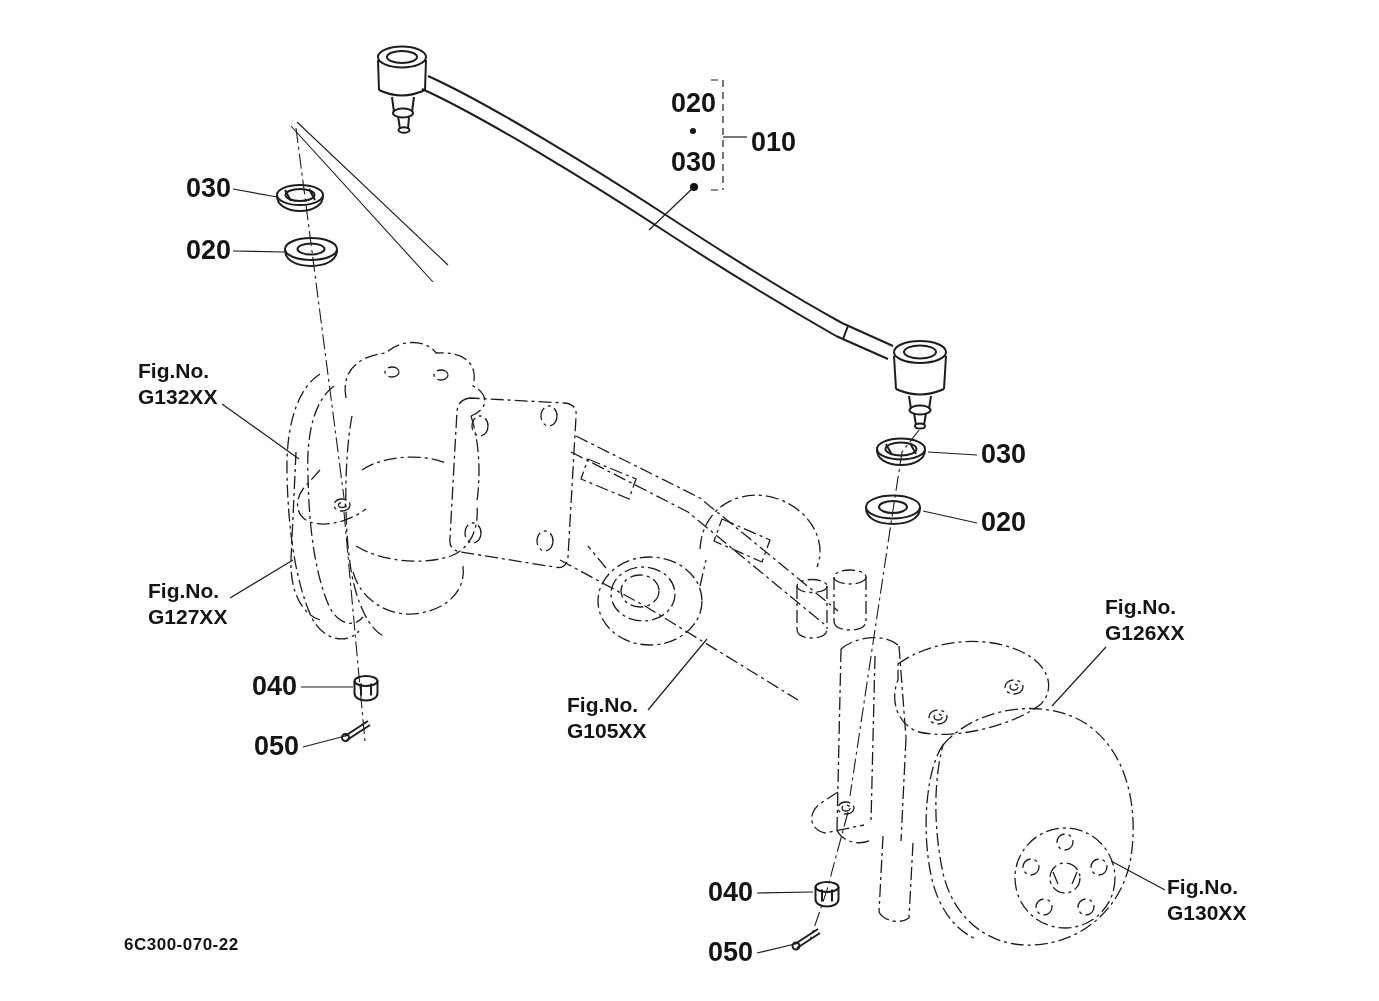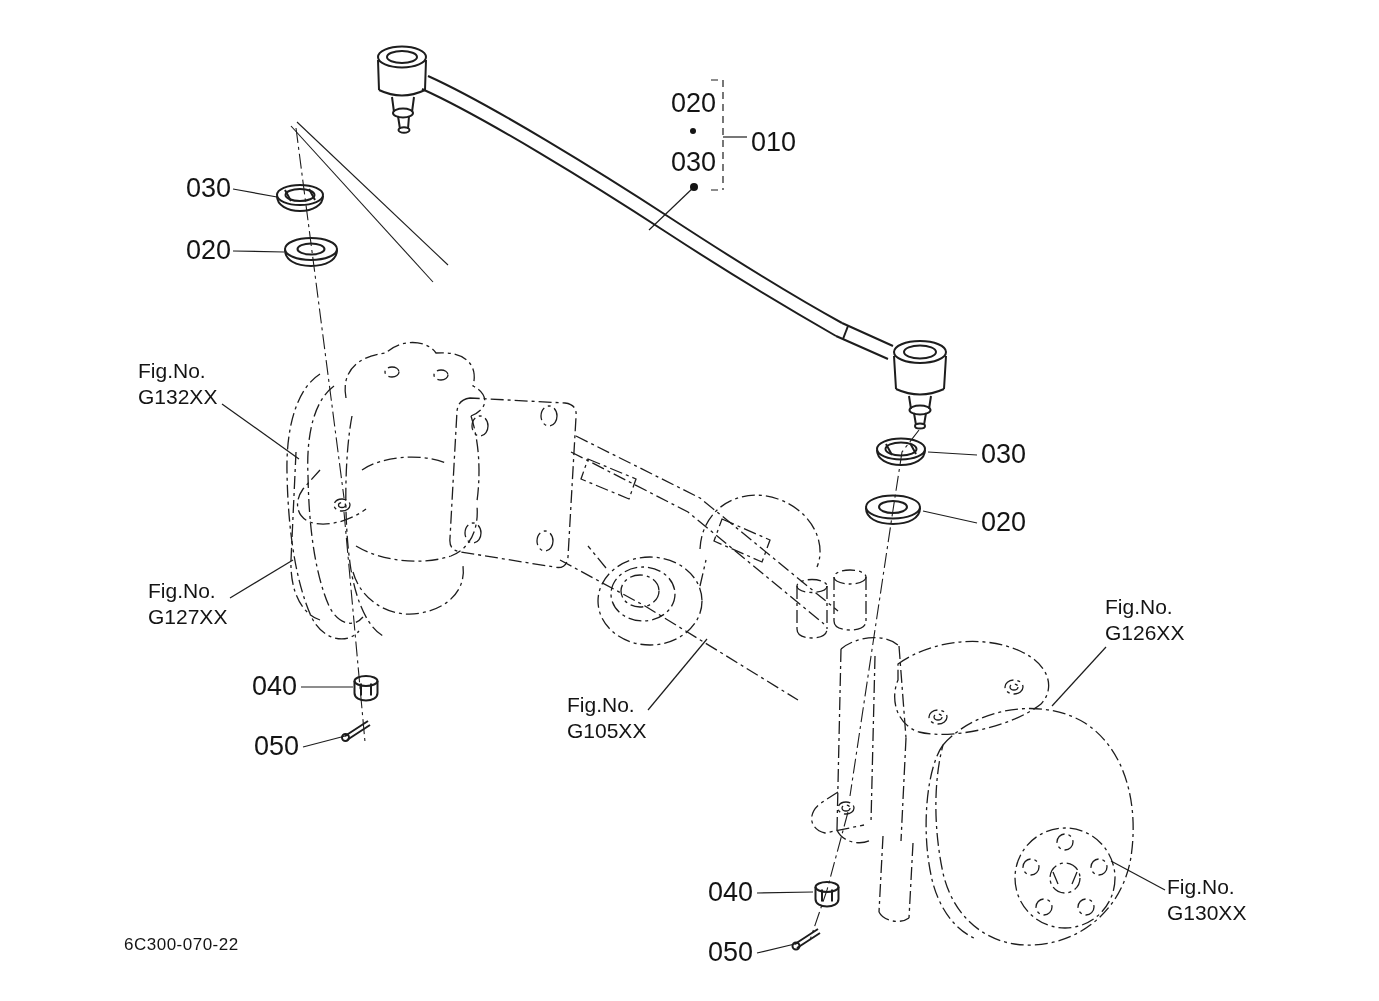--- a/index.html
+++ b/index.html
@@ -1,16 +1,16 @@
 <!DOCTYPE html>
 <html><head>
 <meta charset="utf-8">
 <style>
   html,body{margin:0;padding:0;background:#ffffff;}
-  .canvas{position:relative;width:1379px;height:1001px;background:#ffffff;overflow:hidden;}
+  .canvas{position:relative;width:1379px;height:1001px;background:#ffffff;overflow:hidden;font-weight:bold;}
   svg{display:block;width:1379px;height:1001px;}
   .phantom path,.phantom ellipse,.phantom circle{fill:none;stroke:#1d1d1d;stroke-width:1.3;stroke-dasharray:13 4 3 4;}
   .solidpart path,.solidpart ellipse,.solidpart circle{fill:none;stroke:#1d1d1d;stroke-width:2;}
   .thinline path{fill:none;stroke:#1d1d1d;stroke-width:1.1;}
   .centerline path{fill:none;stroke:#1d1d1d;stroke-width:1.1;stroke-dasharray:15 4 3 4;}
   .leader path{fill:none;stroke:#1d1d1d;stroke-width:1.2;}
   .leader .dashedbr{stroke-dasharray:7 5;}
   text{font-family:"Liberation Sans","DejaVu Sans",sans-serif;fill:#141414;}
   .callout{font-size:27px;}
   .figref{font-size:21px;}

